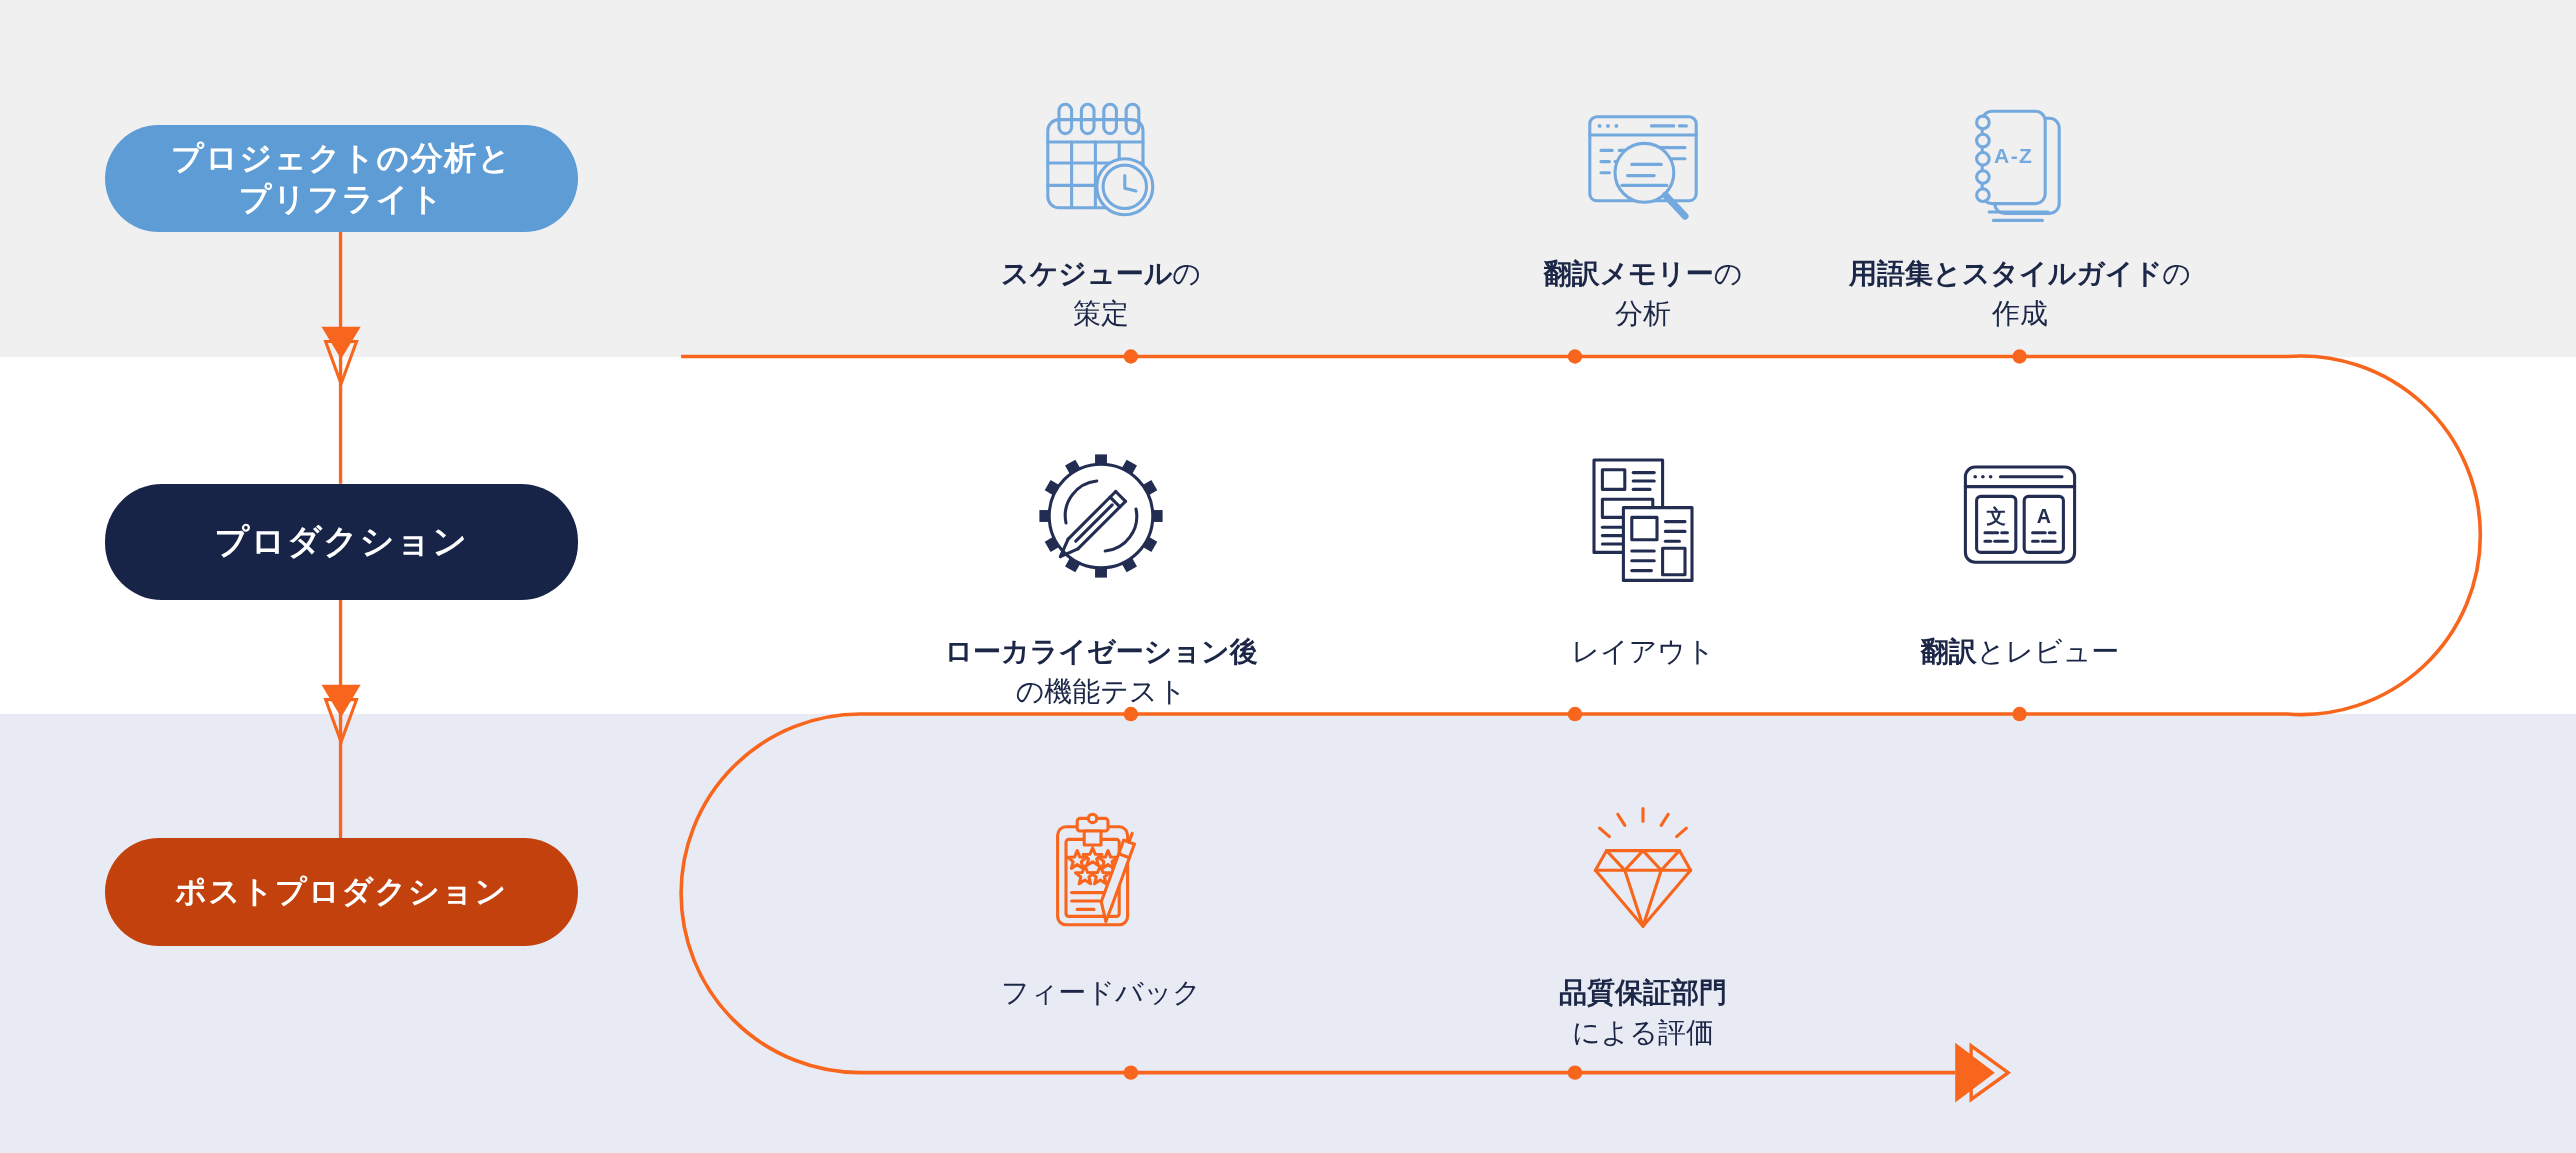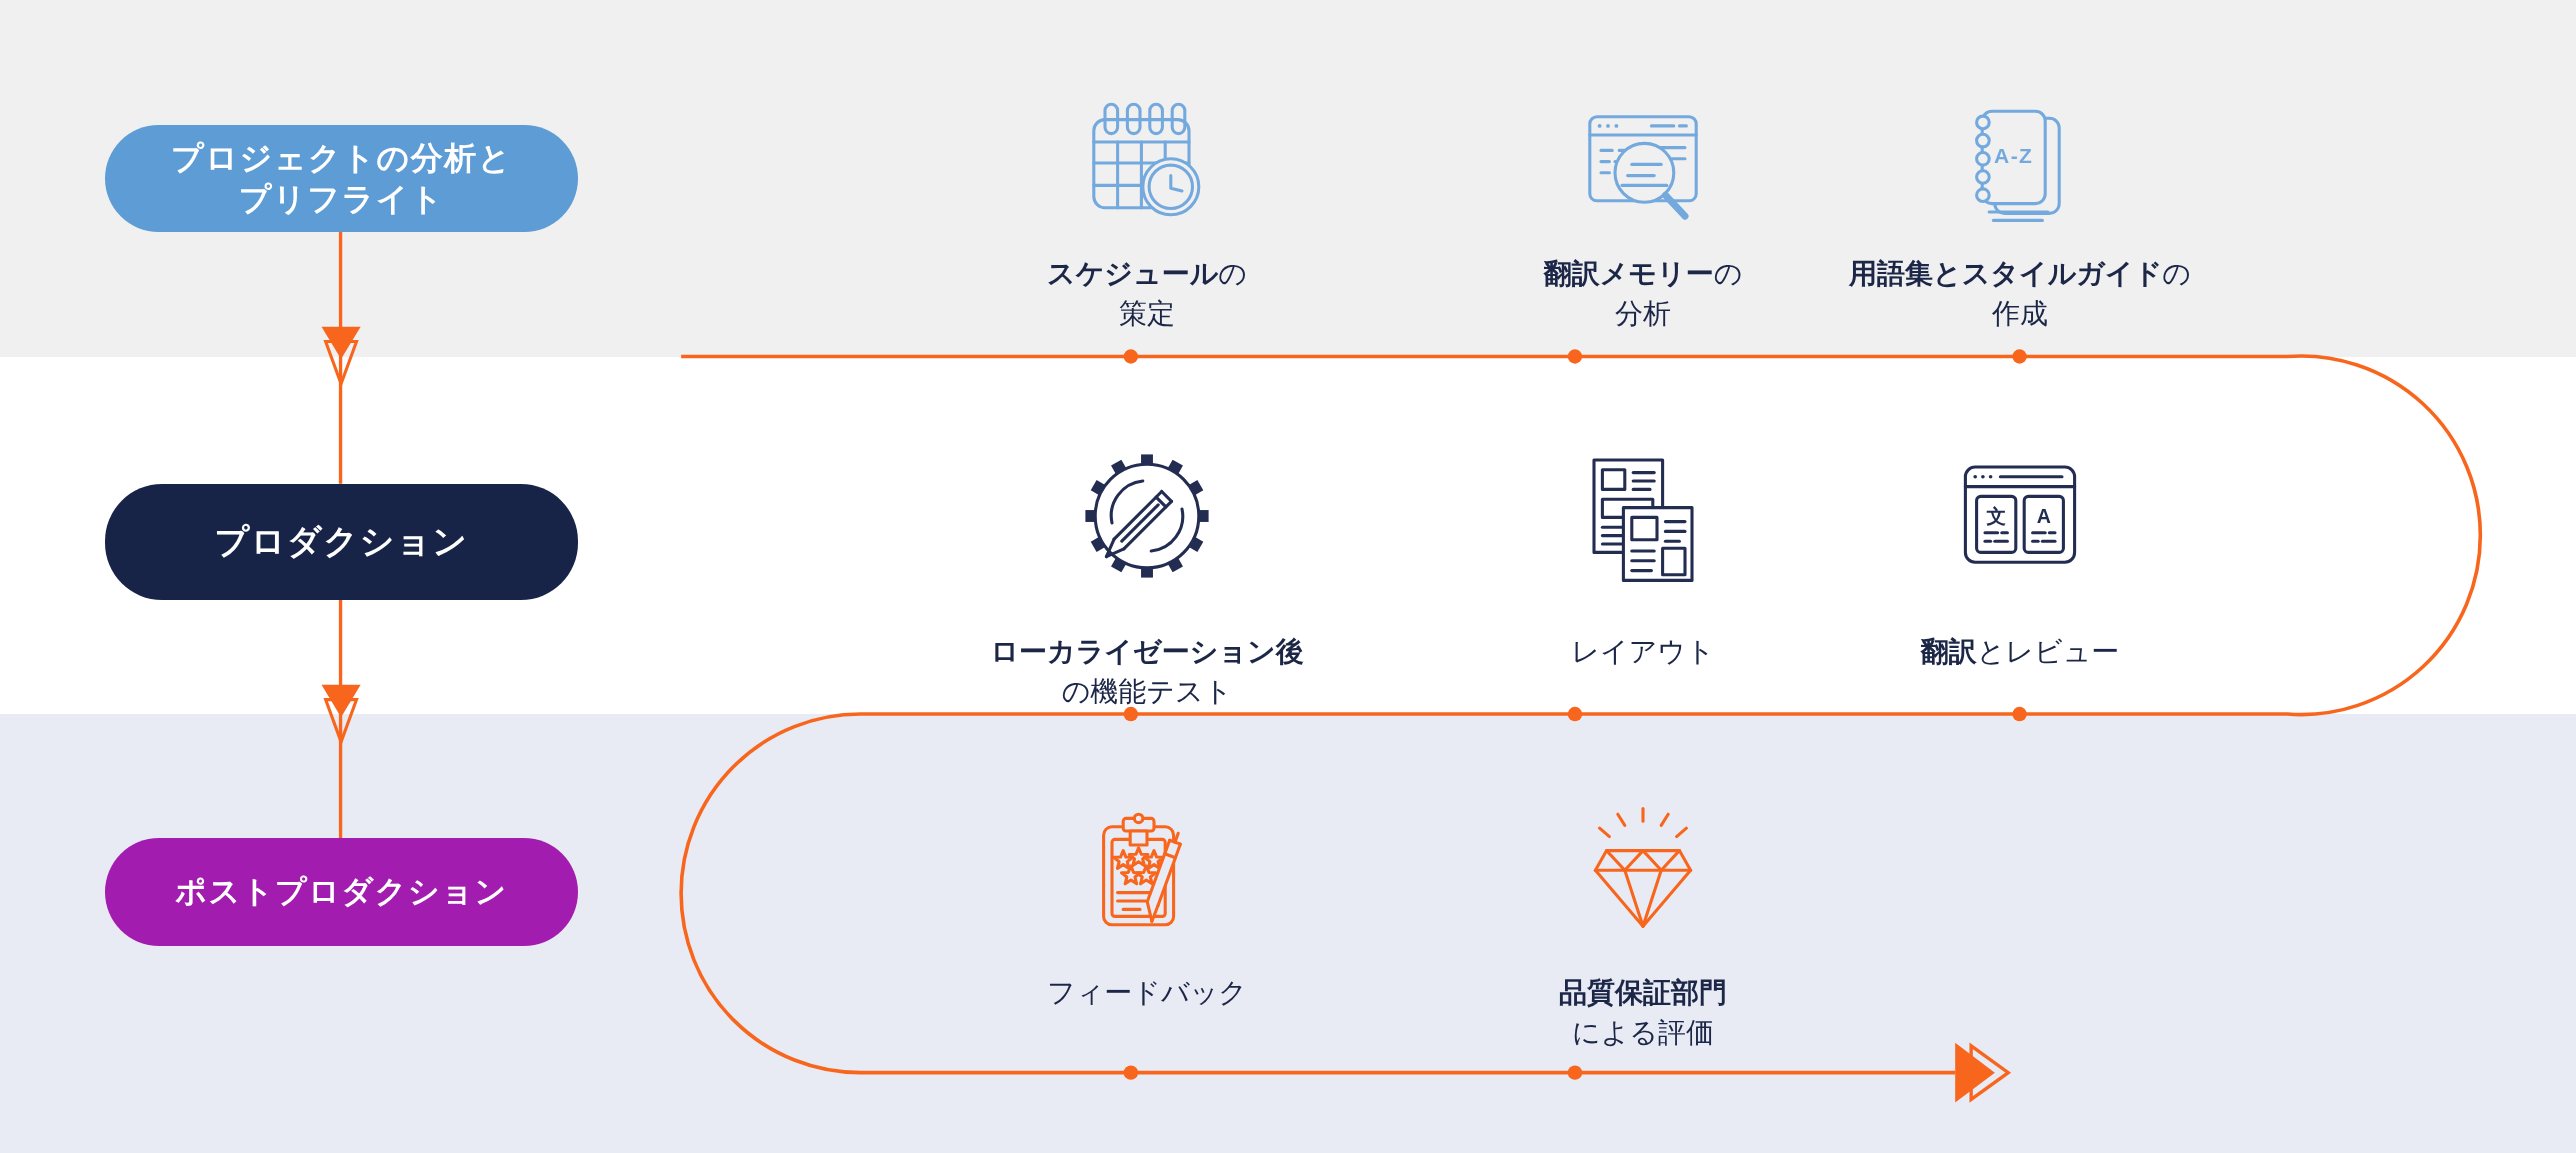--- a/index.html
+++ b/index.html
@@ -9,24 +9,24 @@
   .band-top{top:0;height:357px;background:#F0F0F1;}
   .band-mid{top:357px;height:358px;background:#FFFFFF;}
   .band-bottom{top:714px;height:439px;background:#E8EAF4;}
   .flow-svg{position:absolute;left:0;top:0;z-index:1;}
 
   .pill{position:absolute;left:105px;width:473px;border-radius:57px;z-index:3;
         display:flex;flex-direction:column;align-items:center;justify-content:center;
         color:#ffffff;font-weight:700;text-align:center;letter-spacing:1.5px;}
   .pill-preflight{top:125px;height:107px;background:#5E9CD5;font-size:32px;line-height:41px;}
   .pill-production{top:484px;height:116px;background:#172448;font-size:34px;}
-  .pill-postproduction{top:838px;height:108px;background:#a21caf;font-size:31px;}
+  .pill-postproduction{top:838px;height:108px;background:#c2410c;font-size:31px;}
 
   .item{position:absolute;width:464px;text-align:center;z-index:2;}
-  .col-1{left:915px;} .col-2{left:1411px;} .col-3{left:1788px;}
+  .col-1{left:869px;} .col-2{left:1411px;} .col-3{left:1788px;}
   .row-1{top:93px;} .row-2{top:446px;} .row-3{top:803px;}
   .icon-svg{display:block;margin:0 auto;}
   .label{color:#1C2747;font-size:28px;line-height:40px;}
   .row-1 .label{margin-top:21px;}
   .row-2 .label{margin-top:46px;}
   .row-3 .label{margin-top:30px;}
   .label b{font-weight:700;}
   .label span{font-weight:400;}
 </style>
 </head>

